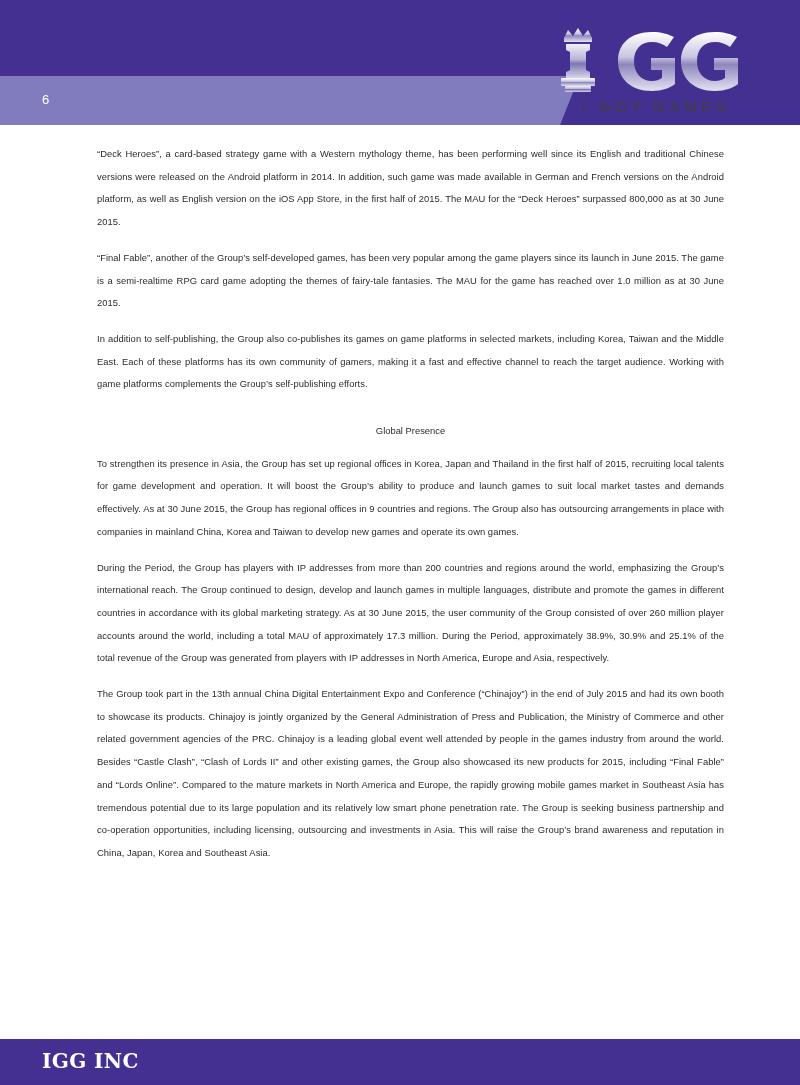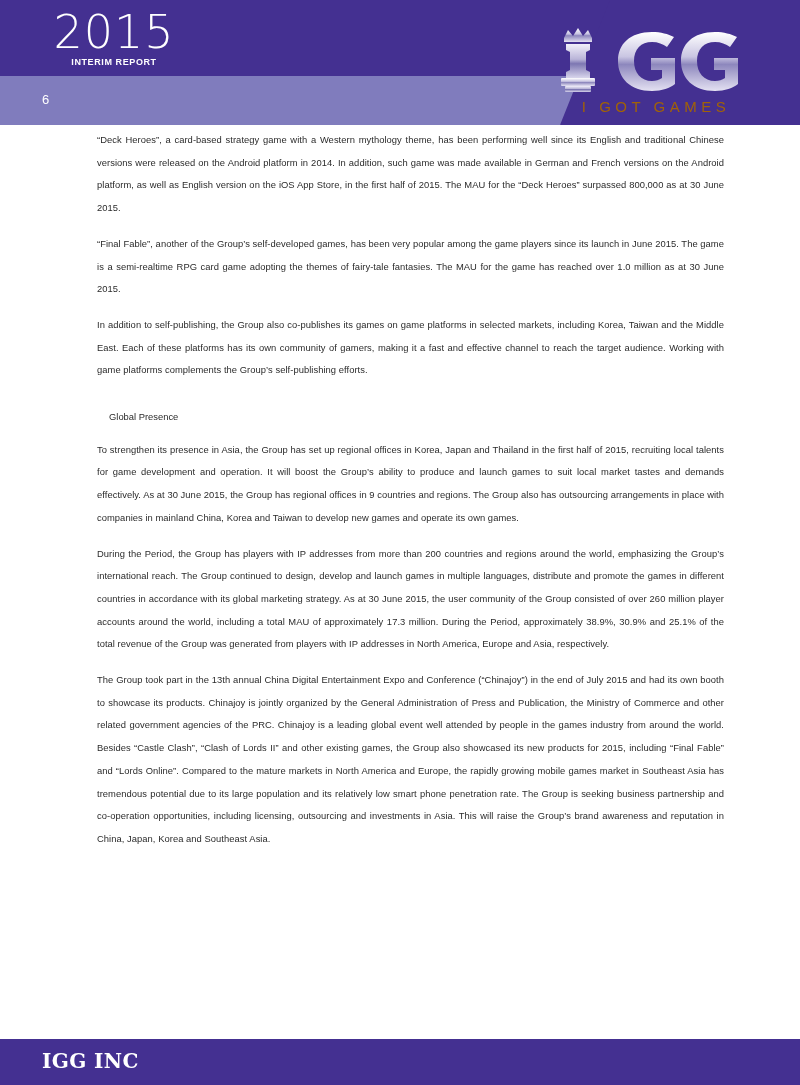--- a/index.html
+++ b/index.html
@@ -100,21 +100,21 @@
     width: 200px;
     height: 68px;
   }
   .igg-tagline {
     position: absolute;
     top: 88px;
     left: 6px;
     width: 196px;
     font-size: 15px;
     letter-spacing: 4.5px;
-    color: #a16207;
+    color: #404040;
     font-family: "Liberation Sans", sans-serif;
     text-align: center;
     white-space: nowrap;
   }
 
   
   .content {
     position: absolute;
     top: 125px;
     left: 97px;
@@ -122,29 +122,29 @@
   }
   .para {
     margin: 0 0 13px 0;
     font-size: 9.4px;
     line-height: 22.7px;
     color: #2b2b2b;
     text-align: justify;
     font-family: "Liberation Sans", sans-serif;
     letter-spacing: 0.05px;
   }
-  .para.first { margin-top: 4px; }
+  .para.first { margin-top: 18px; }
   .section-heading {
-    margin: 24px 0 10px 12px;
+    margin: 24px 0 10px 0;
     font-size: 9.4px;
     line-height: 22.7px;
     color: #2b2b2b;
     font-weight: normal;
     font-family: "Liberation Sans", sans-serif;
-    text-align: left;
+    text-align: center;
   }
 
   
   .footer {
     position: absolute;
     left: 0;
     top: 1039px;
     width: 800px;
     height: 46px;
     background: #443091;
@@ -162,24 +162,20 @@
 </style>
 </head>
 <body>
 
 <div class="header">
 
   <div class="header-dark-band"></div>
   <div class="header-light-band"></div>
   <div class="header-logo-block"></div>
 
-  <div class="year-lockup">
-    <span class="year-text">2015</span>
-    <span class="year-sub">INTERIM REPORT</span>
-  </div>
 
   <div class="page-number">6</div>
 
   <div class="igg-logo">
     <svg class="igg-wordmark" viewBox="0 0 200 68" xmlns="http://www.w3.org/2000/svg">
       <defs>
         <linearGradient id="metal" x1="0" y1="0" x2="0" y2="1">
           <stop offset="0%" stop-color="#ffffff"></stop>
           <stop offset="42%" stop-color="#c9c5e2"></stop>
           <stop offset="55%" stop-color="#8d87bd"></stop>

